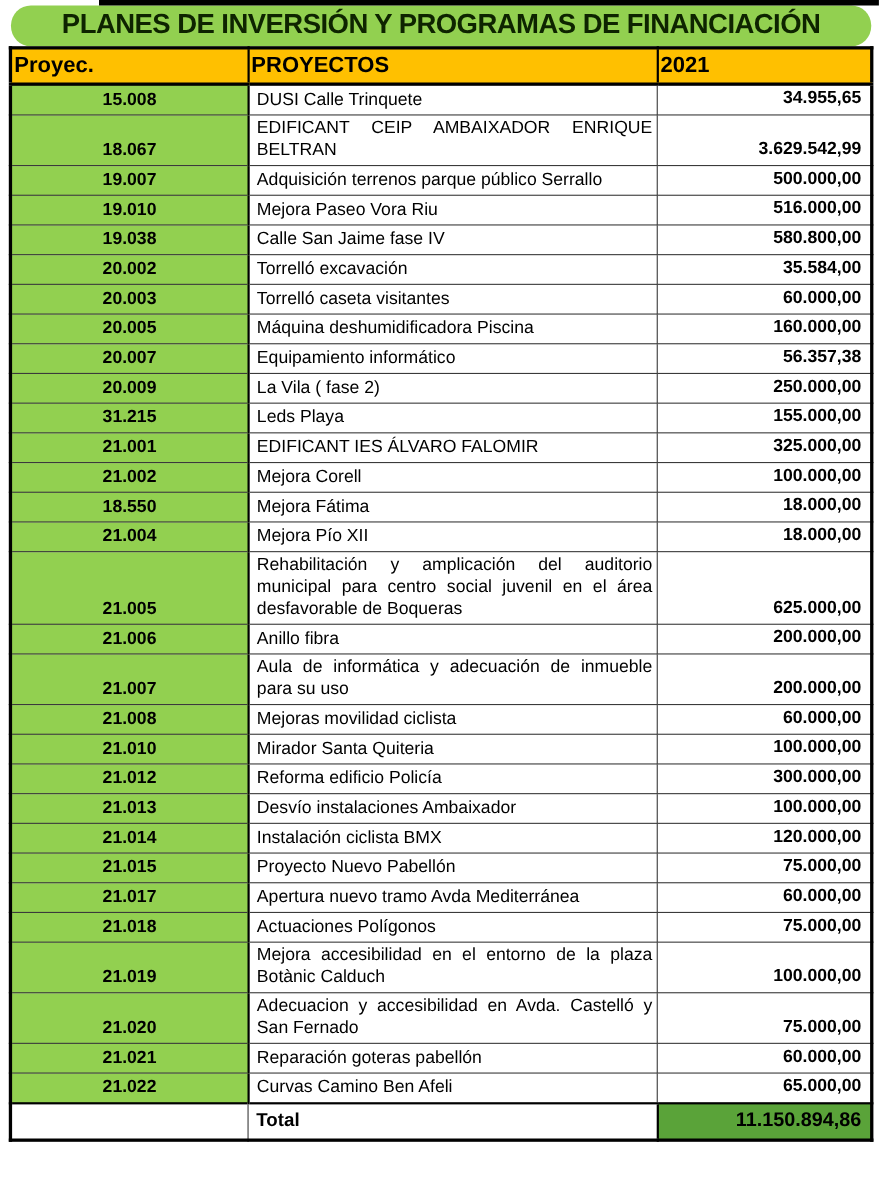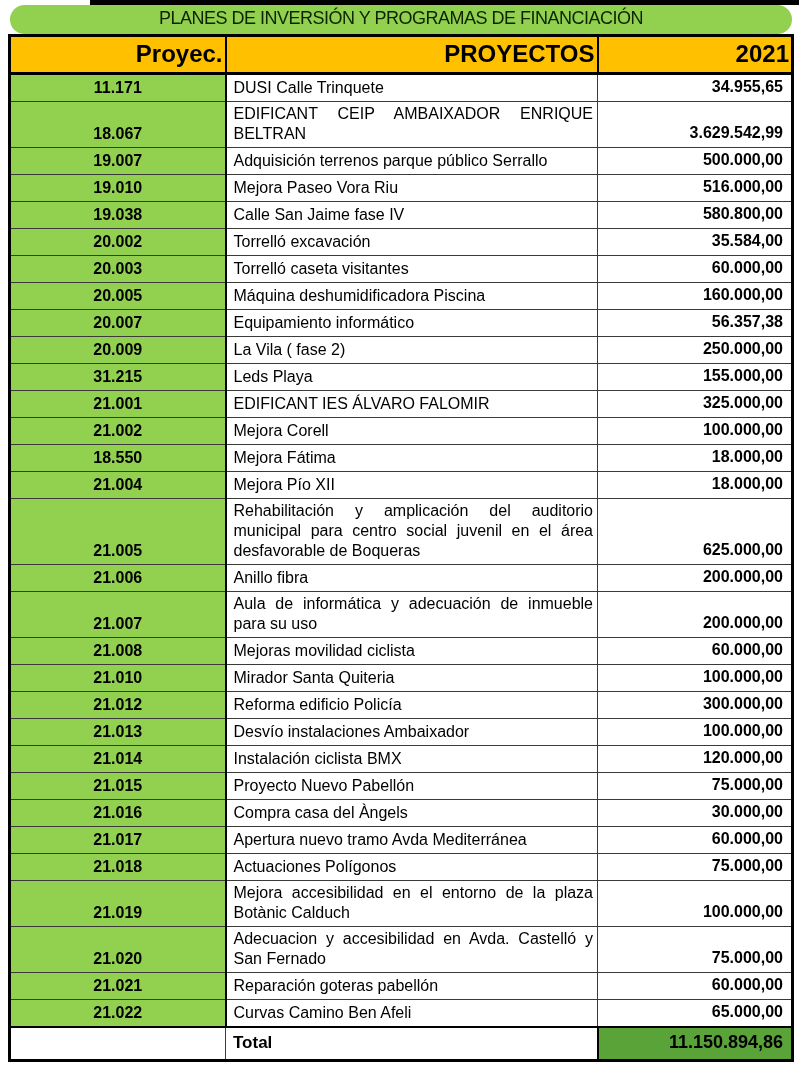--- a/index.html
+++ b/index.html
@@ -20,45 +20,45 @@
     color:#000;
   }
   .top-bar{
     position:absolute;top:0;left:90px;width:709px;height:5px;
     background:#000;
   }
   .title-band{
     margin:5px 7px 0 10px;
     background:var(--green);
     color:var(--title-text);
-    font-weight:normal;
-    font-size:18px;
+    font-weight:bold;
+    font-size:25px;
     text-align:center;
     padding:3px 0 5px 0;
     letter-spacing:-0.5px;
     border-radius:18px;
   }
   table{
     border-collapse:collapse;
     table-layout:fixed;
     margin-left:8px;
     width:783px;
     border:3px solid var(--border-dark);
   }
   col.c-code{width:216px;}
   col.c-project{width:372px;}
   col.c-amount{width:195px;}
   th{
     background:var(--yellow);
     border:2px solid var(--border-dark);
     border-bottom:3px solid var(--border-dark);
-    font-size:24px;
+    font-size:20px;
     font-weight:bold;
     padding:3px 2px 4px 2px;
-    text-align:right;
+    text-align:left;
   }
   td{
     border:1px solid var(--border-thin);
   }
   td.code{
     background:var(--green);
     font-weight:bold;
     font-size:16px;
     text-align:center;
     vertical-align:bottom;
@@ -123,21 +123,21 @@
   </colgroup>
   <thead>
     <tr>
       <th>Proyec.</th>
       <th>PROYECTOS</th>
       <th>2021</th>
     </tr>
   </thead>
   <tbody>
       <tr>
-        <td class="code">11.171</td>
+        <td class="code">15.008</td>
         <td class="project">DUSI Calle Trinquete</td>
         <td class="amount">34.955,65</td>
       </tr>
       <tr>
         <td class="code">18.067</td>
         <td class="project">EDIFICANT CEIP AMBAIXADOR ENRIQUE BELTRAN</td>
         <td class="amount">3.629.542,99</td>
       </tr>
       <tr>
         <td class="code">19.007</td>
@@ -241,25 +241,20 @@
       </tr>
       <tr>
         <td class="code">21.014</td>
         <td class="project">Instalación ciclista BMX</td>
         <td class="amount">120.000,00</td>
       </tr>
       <tr>
         <td class="code">21.015</td>
         <td class="project">Proyecto Nuevo Pabellón</td>
         <td class="amount">75.000,00</td>
-      </tr>
-      <tr>
-        <td class="code">21.016</td>
-        <td class="project">Compra casa del Àngels</td>
-        <td class="amount">30.000,00</td>
       </tr>
       <tr>
         <td class="code">21.017</td>
         <td class="project">Apertura nuevo tramo Avda Mediterránea</td>
         <td class="amount">60.000,00</td>
       </tr>
       <tr>
         <td class="code">21.018</td>
         <td class="project">Actuaciones Polígonos</td>
         <td class="amount">75.000,00</td>

